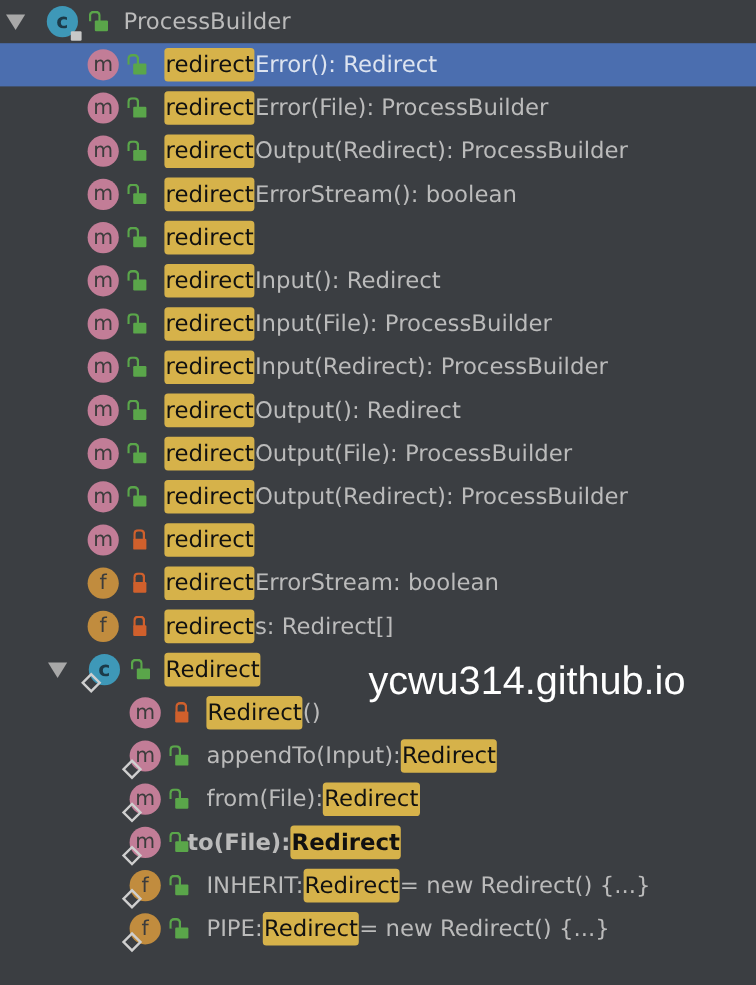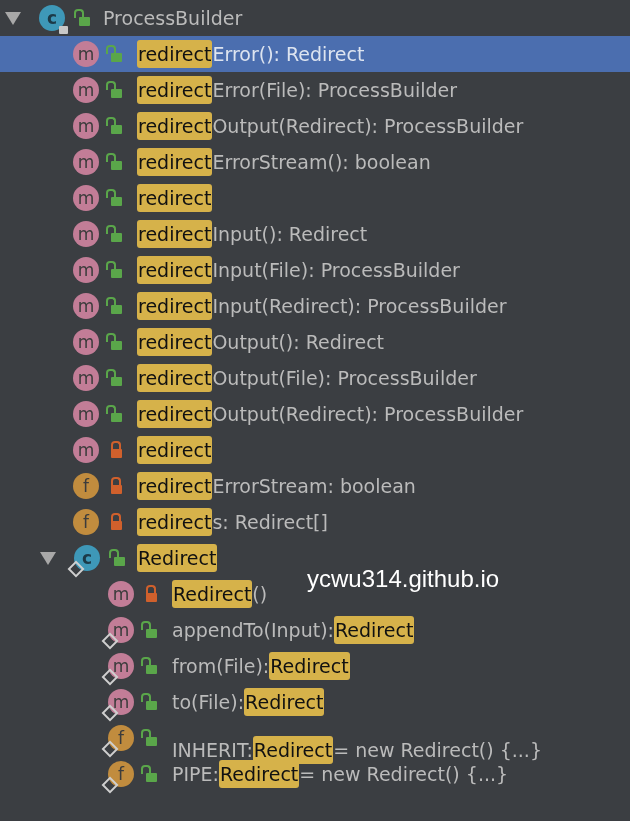--- a/index.html
+++ b/index.html
@@ -54,21 +54,21 @@
     height: 36px;
   }
   .hl {
     background: #d6b24a; color: #111111; border-radius: 3px;
     padding: 0 1px; line-height: 28px; height: 28px; display: inline-block;
   }
   .rest { color: #bbbbbb; }
   .selected .rest { color: #dde4f0; }
   .watermark {
     position: absolute; left: 307px; top: 548px;
-    font-family: "Liberation Sans", sans-serif; font-size: 24px; color: #ffffff; margin-top: 17px;
+    font-family: "Liberation Sans", sans-serif; font-size: 33px; color: #ffffff;
   }
 </style>
 </head>
 <body>
 
 <div class="row" style="top:0px;">
   <span class="arrow" style="left:5px; top:12px;"></span>
   <span class="kind c" style="left:39px; top:5px;">
       <span>c</span>
       <span class="lockbadge"></span>
@@ -265,33 +265,33 @@
         <span class="hl">Redirect</span>
         <span class="rest"></span>
       </span>
     </div>
     <div class="row" style="top: 684px;">
       <span class="kind m" style="left:108px; top:5px;">
         <span>m</span>
         <span class="overlay"></span>
       </span>
       <span class="lock open" style="left:146px; top:17px;"></span>
-      <span class="label" style="left:172px; top:0;">
+      <span class="label" style="left:156px; top:0;font-weight:bold;">
         <span class="rest">to(File): </span>
         <span class="hl">Redirect</span>
         <span class="rest"></span>
       </span>
     </div>
     <div class="row" style="top: 720px;">
       <span class="kind f" style="left:108px; top:5px;">
         <span>f</span>
         <span class="overlay"></span>
       </span>
       <span class="lock open" style="left:146px; top:17px;"></span>
-      <span class="label" style="left:172px; top:12px;">
+      <span class="label" style="left:172px; top:0;">
         <span class="rest">INHERIT: </span>
         <span class="hl">Redirect</span>
         <span class="rest"> = new Redirect() {...}</span>
       </span>
     </div>
     <div class="row" style="top: 756px;">
       <span class="kind f" style="left:108px; top:5px;">
         <span>f</span>
         <span class="overlay"></span>
       </span>

